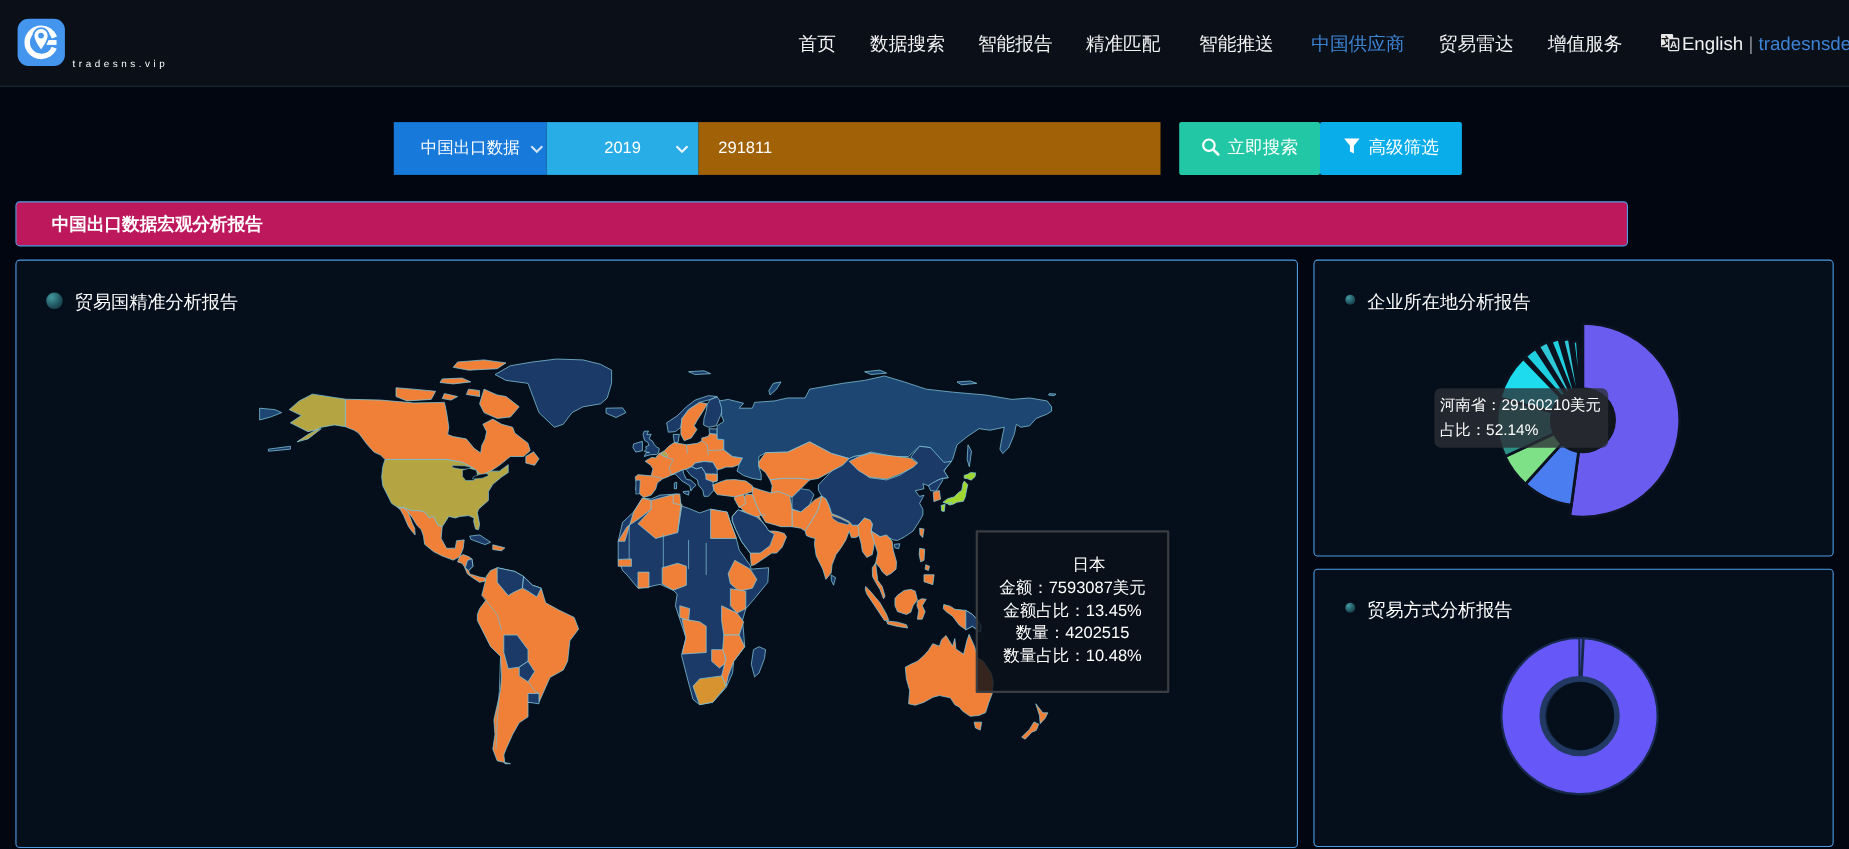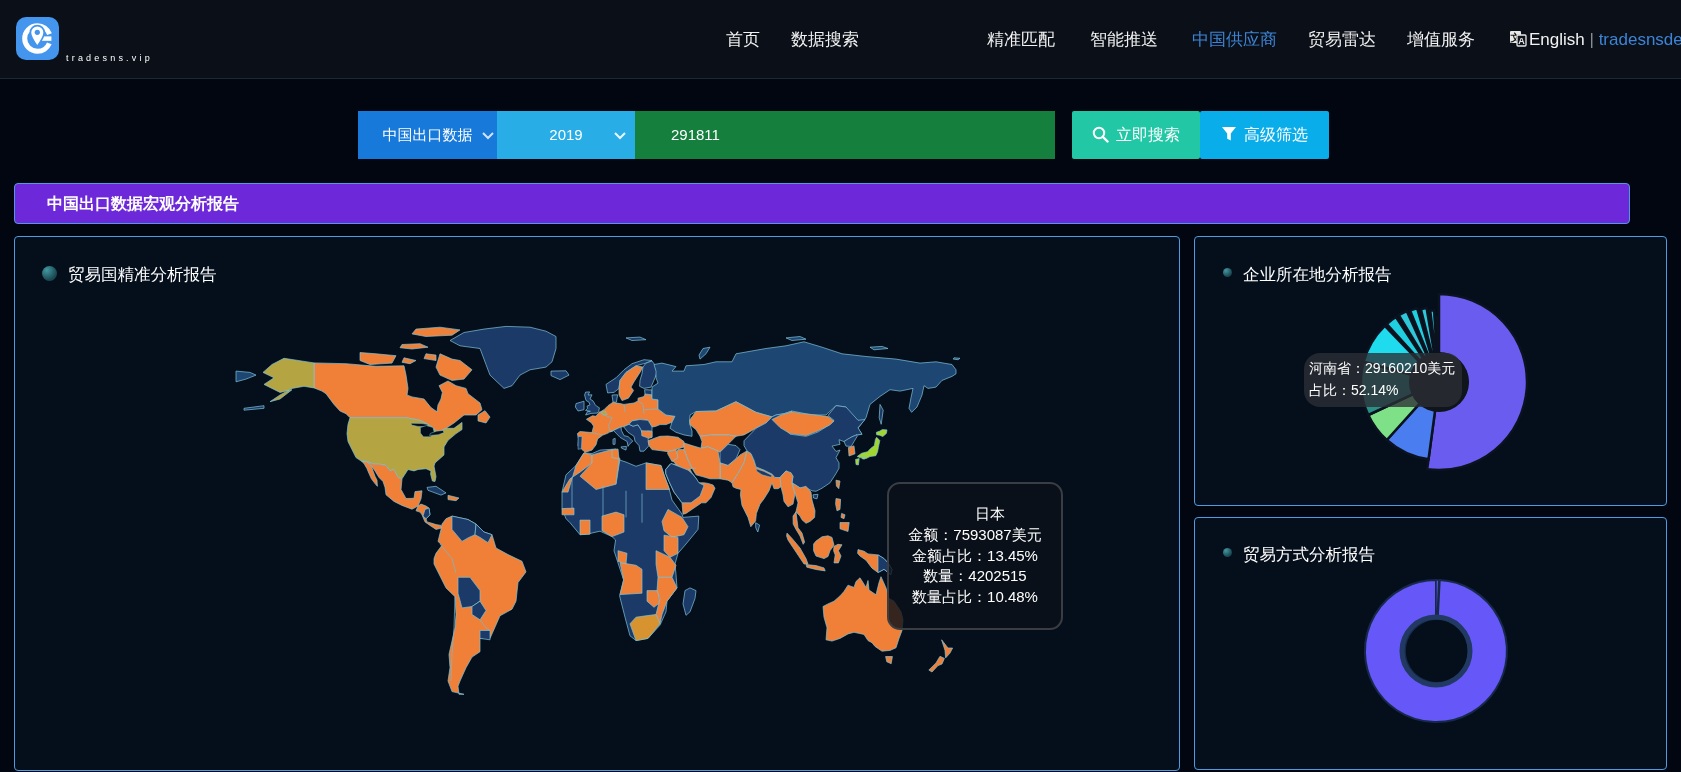--- a/index.html
+++ b/index.html
@@ -6,51 +6,52 @@
 html,body { width:1681px; height:772px; overflow:hidden; background:#020610; font-family:"Liberation Sans",sans-serif; }
 .hdr { position:absolute; left:0; top:0; width:1681px; height:79px; background:#0a0f18; border-bottom:1px solid #1e2835; }
 .logo-sq { position:absolute; left:16px; top:17px; width:43px; height:43px; border-radius:10px; background:#4495ee; }
 .logo-gpm { position:absolute; left:63px; top:9px; font-size:45px; font-weight:bold; color:#fff; letter-spacing:0px; }
 .logo-sub { position:absolute; left:66px; top:53px; font-size:9px; color:#fff; letter-spacing:3.2px; }
 .nav { position:absolute; top:0; height:79px; line-height:79px; font-size:17px; color:#f2f2f2; white-space:nowrap; }
 .blue { color:#3d84d6; }
 .searchrow { position:absolute; top:111px; left:358px; height:48px; }
 .sel1 { position:absolute; left:0; top:0; width:139px; height:48px; background:#1779da; color:#fff; font-size:15px; line-height:48px; text-align:center; }
 .sel2 { position:absolute; left:139px; top:0; width:138px; height:48px; background:#29ade7; color:#fff; font-size:15px; line-height:48px; text-align:center; }
-.sinput { position:absolute; left:277px; top:0; width:420px; height:48px; background:#15803d; color:#fff; font-size:15px; line-height:48px; padding-left:36px; }
+.sinput { position:absolute; left:277px; top:0; width:420px; height:48px; background:#a16207; color:#fff; font-size:15px; line-height:48px; padding-left:18px; }
 .btn-g { position:absolute; left:698px; top:0; width:128px; height:48px; background:#22c8a5; color:#fff; font-size:16px; line-height:48px; text-align:center; border-radius:2px;margin-left:16px; }
 .btn-b { position:absolute; left:842px; top:0; width:129px; height:48px; background:#09ade9; color:#fff; font-size:16px; line-height:48px; text-align:center; border-radius:2px; }
-.titlebar { position:absolute; left:14px; top:183px; width:1616px; height:41px; background:#6d28d9; border:1.5px solid #4d9ce2; border-radius:4px;padding-left:20px; }
+.titlebar { position:absolute; left:14px; top:183px; width:1466px; height:41px; background:#be185d; border:1.5px solid #4d9ce2; border-radius:4px;padding-left:20px; }
 .titlebar b { position:absolute; left:32px; top:10px; font-size:16px; color:#fff; font-weight:bold; }
 .titlebar span { position:absolute; left:248px; top:11px; font-size:15px; color:#e8e8e8; }
 .panel { position:absolute; background:#050f1c; border:1.5px solid #4d9ce2; border-radius:4px; }
 #pL { left:14px; top:236px; width:1166px; height:535px;padding-left:26px; }
 #pR1 { left:1194px; top:236px; width:473px; height:270px; }
 #pR2 { left:1194px; top:517px; width:473px; height:253px; }
 .bullet { position:absolute; border-radius:50%; background:radial-gradient(circle at 32% 28%, #4399a0, #1d4e58 62%, #12323c 100%); }
 .plabel { position:absolute; font-size:16.5px; color:#fff; white-space:nowrap; }
 .ttp { position:absolute; background:rgba(24,27,34,0.92); border-radius:4px; color:#fff; }
-#mapttp { left:872px; top:245px; width:176px; height:148px; border:2px solid #3a3e43; text-align:center; font-size:15px; padding-top:20px; line-height:20.8px; background:rgba(12,17,24,0.82); border-radius:13px; }
-#piettp { left:109px; top:116px; width:158px; height:54px; font-size:14px; padding:5px 0 0 5px; line-height:21.5px; background:rgba(44,46,52,0.78); border-radius:16px; }
+#mapttp { left:872px; top:245px; width:176px; height:148px; border:2px solid #3a3e43; text-align:center; font-size:15px; padding-top:20px; line-height:20.8px; background:rgba(12,17,24,0.82); border-radius:1px; }
+#piettp { left:109px; top:116px; width:158px; height:54px; font-size:14px; padding:5px 0 0 5px; line-height:21.5px; background:rgba(44,46,52,0.78); border-radius:6px; }
 svg { position:absolute; left:0; top:0; }
 </style>
 </head>
 <body>
 <div class="hdr">
   <div class="logo-sq">
       <svg width="43" height="43" viewBox="0 0 43 43" style="position:absolute;left:0;top:0;">
         <circle cx="21.5" cy="21.5" r="12.8" fill="none" stroke="#fff" stroke-width="5" stroke-dasharray="70.4 10" stroke-dashoffset="75.4"></circle>
         <rect x="26" y="19.4" width="9.4" height="4.4" fill="#fff"></rect>
         <path d="M21.3 8.6 a6.9 6.9 0 0 1 6.9 6.9 c0 4.4-6.9 14-6.9 14 s-6.9-9.6-6.9-14 a6.9 6.9 0 0 1 6.9-6.9 Z" fill="#fff" stroke="#4495ee" stroke-width="1.7"></path>
         <circle cx="21.3" cy="15.3" r="2.6" fill="#4495ee"></circle>
       </svg>
     </div>
   <div class="logo-sub">tradesns.vip</div>
   <div class="nav" style="left:726px;">首页</div>
   <div class="nav" style="left:791px;">数据搜索</div>
+  <div class="nav" style="left:889px;">智能报告</div>
   <div class="nav" style="left:987px;">精准匹配</div>
   <div class="nav" style="left:1090px;">智能推送</div>
   <div class="nav blue" style="left:1192px;">中国供应商</div>
   <div class="nav" style="left:1308px;">贸易雷达</div>
   <div class="nav" style="left:1407px;">增值服务</div>
   <div class="nav" style="left:1509px;"><svg width="19" height="19" viewBox="0 0 19 19" style="position:relative;top:3px;margin-right:5px;">
         <rect x="1" y="2" width="11" height="12" fill="#e8e8e8" rx="1"></rect>
         <text x="6.5" y="12" font-size="10" font-weight="bold" fill="#111" text-anchor="middle">文</text>
         <rect x="8" y="6" width="9" height="11" fill="#10151d" stroke="#e8e8e8" stroke-width="1.3" rx="1"></rect>
         <text x="12.5" y="15" font-size="9" font-weight="bold" fill="#e8e8e8" text-anchor="middle">A</text>

